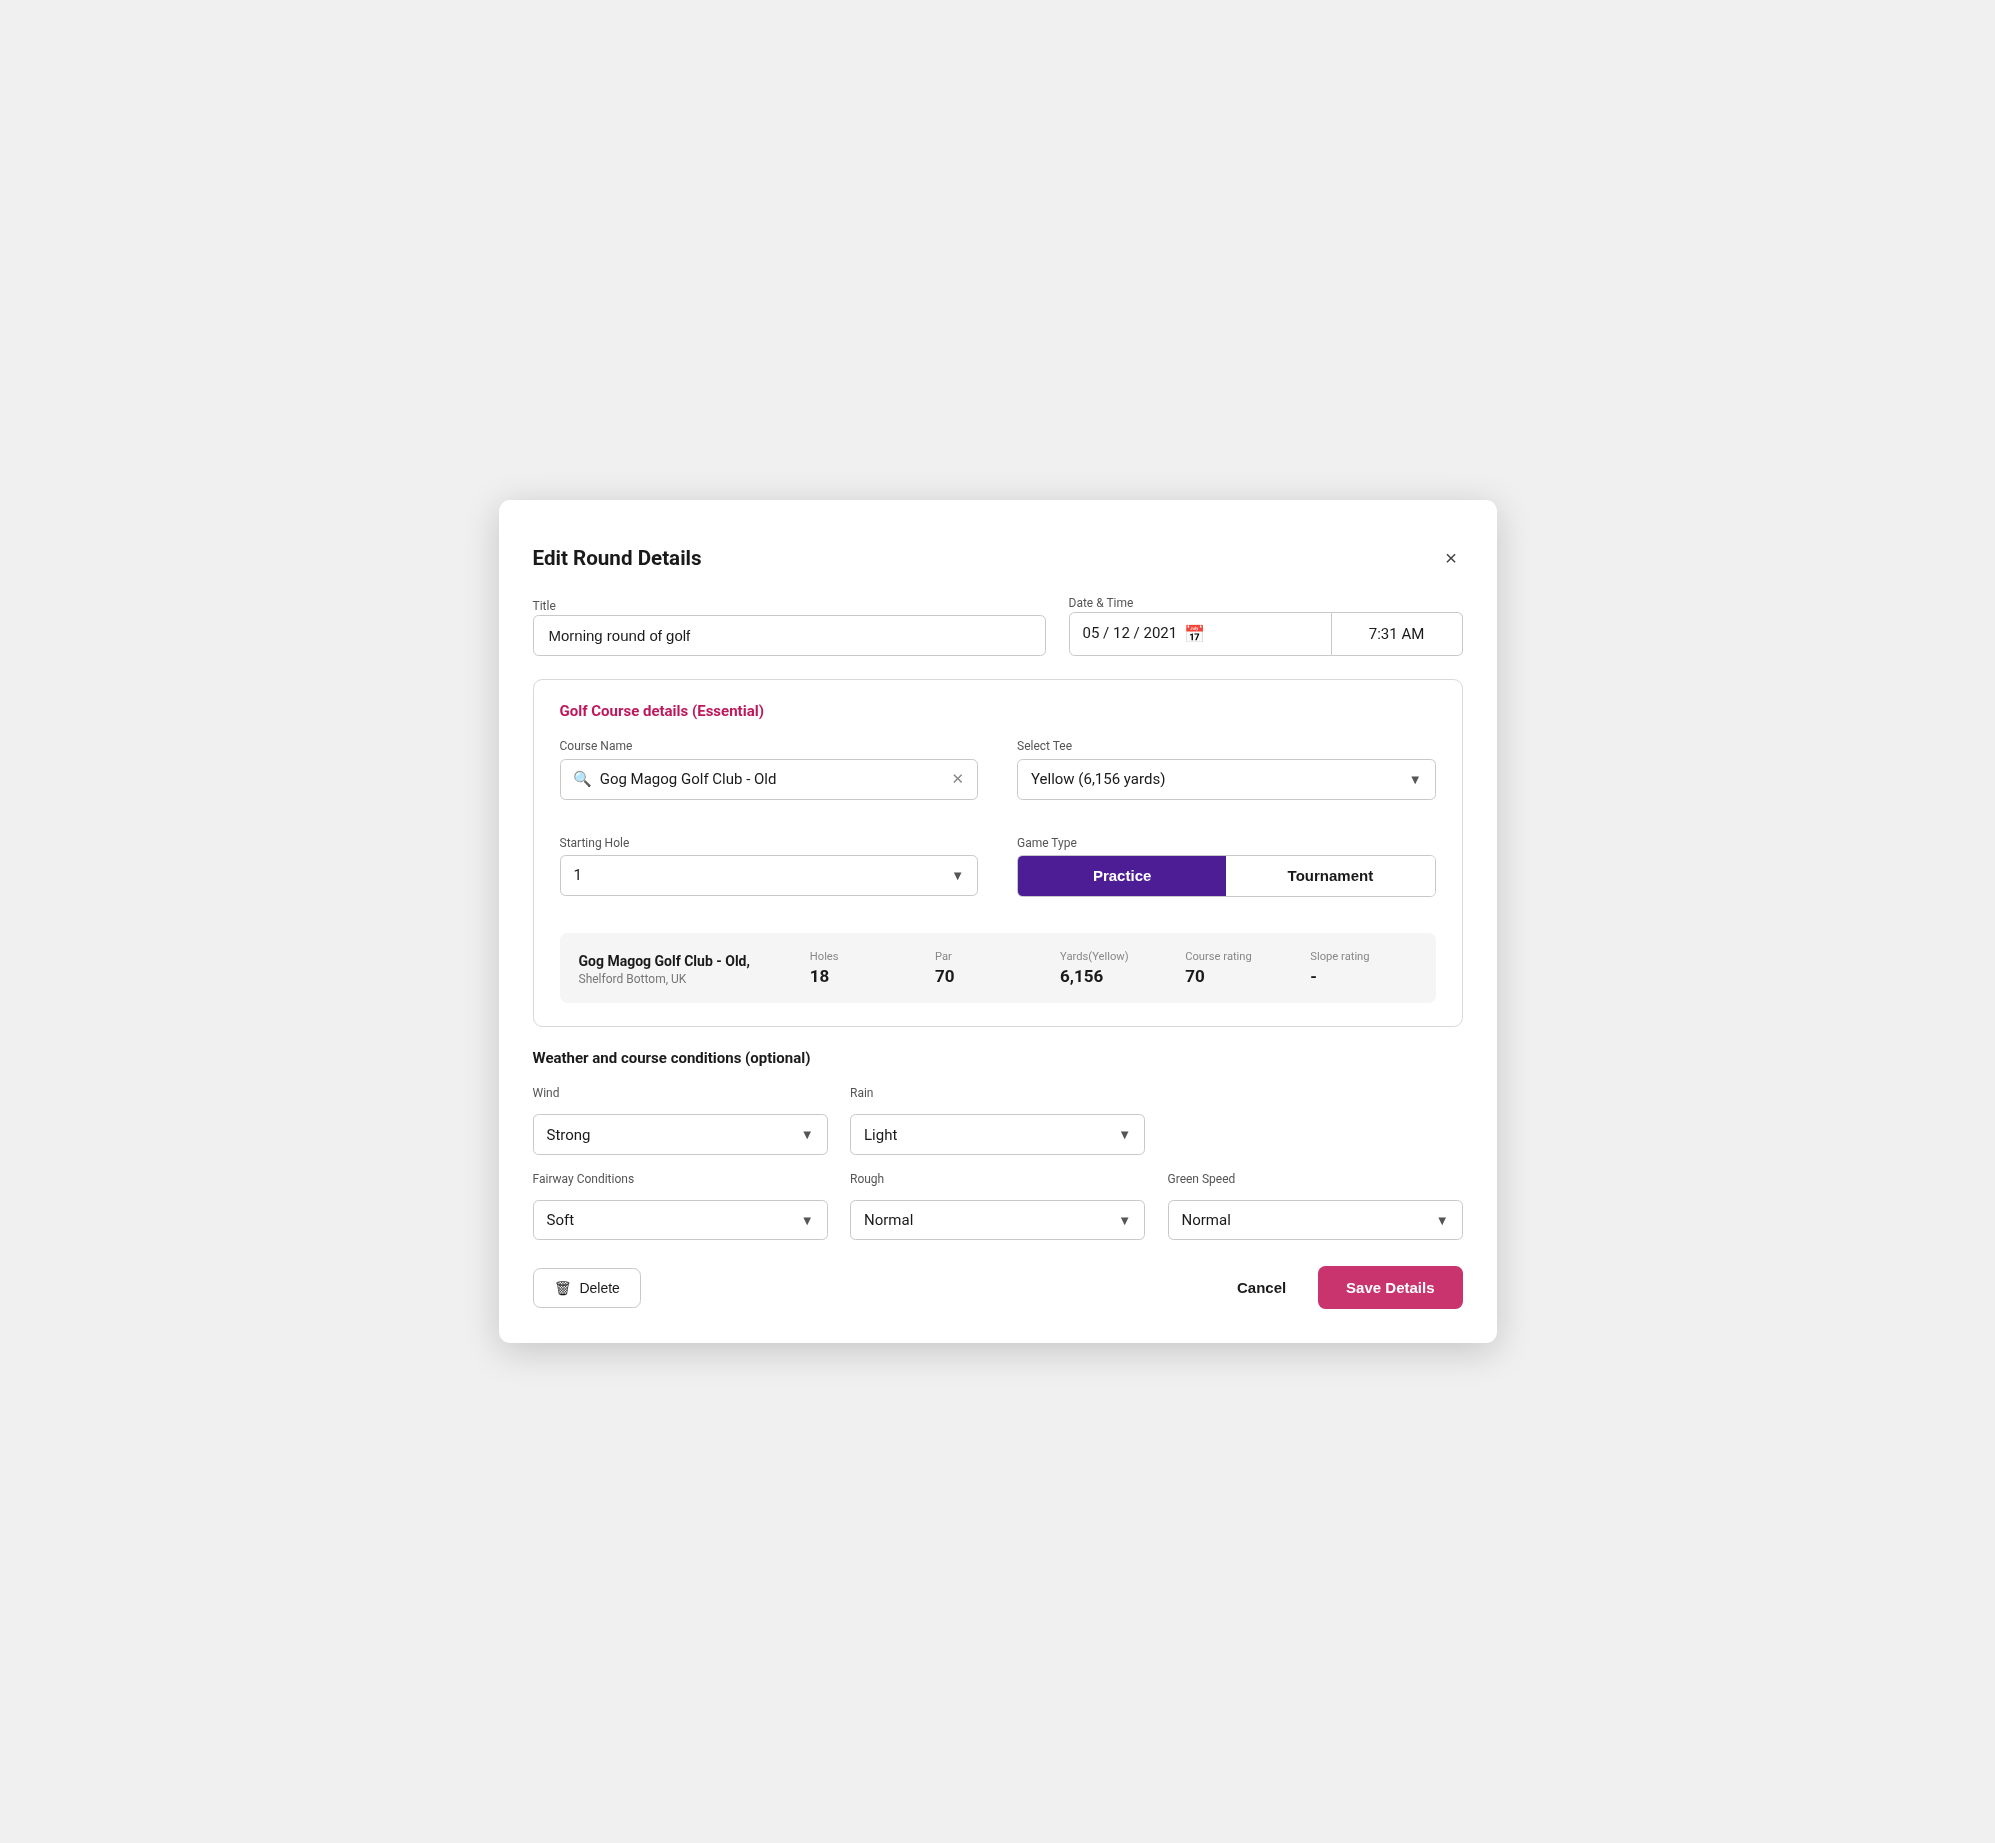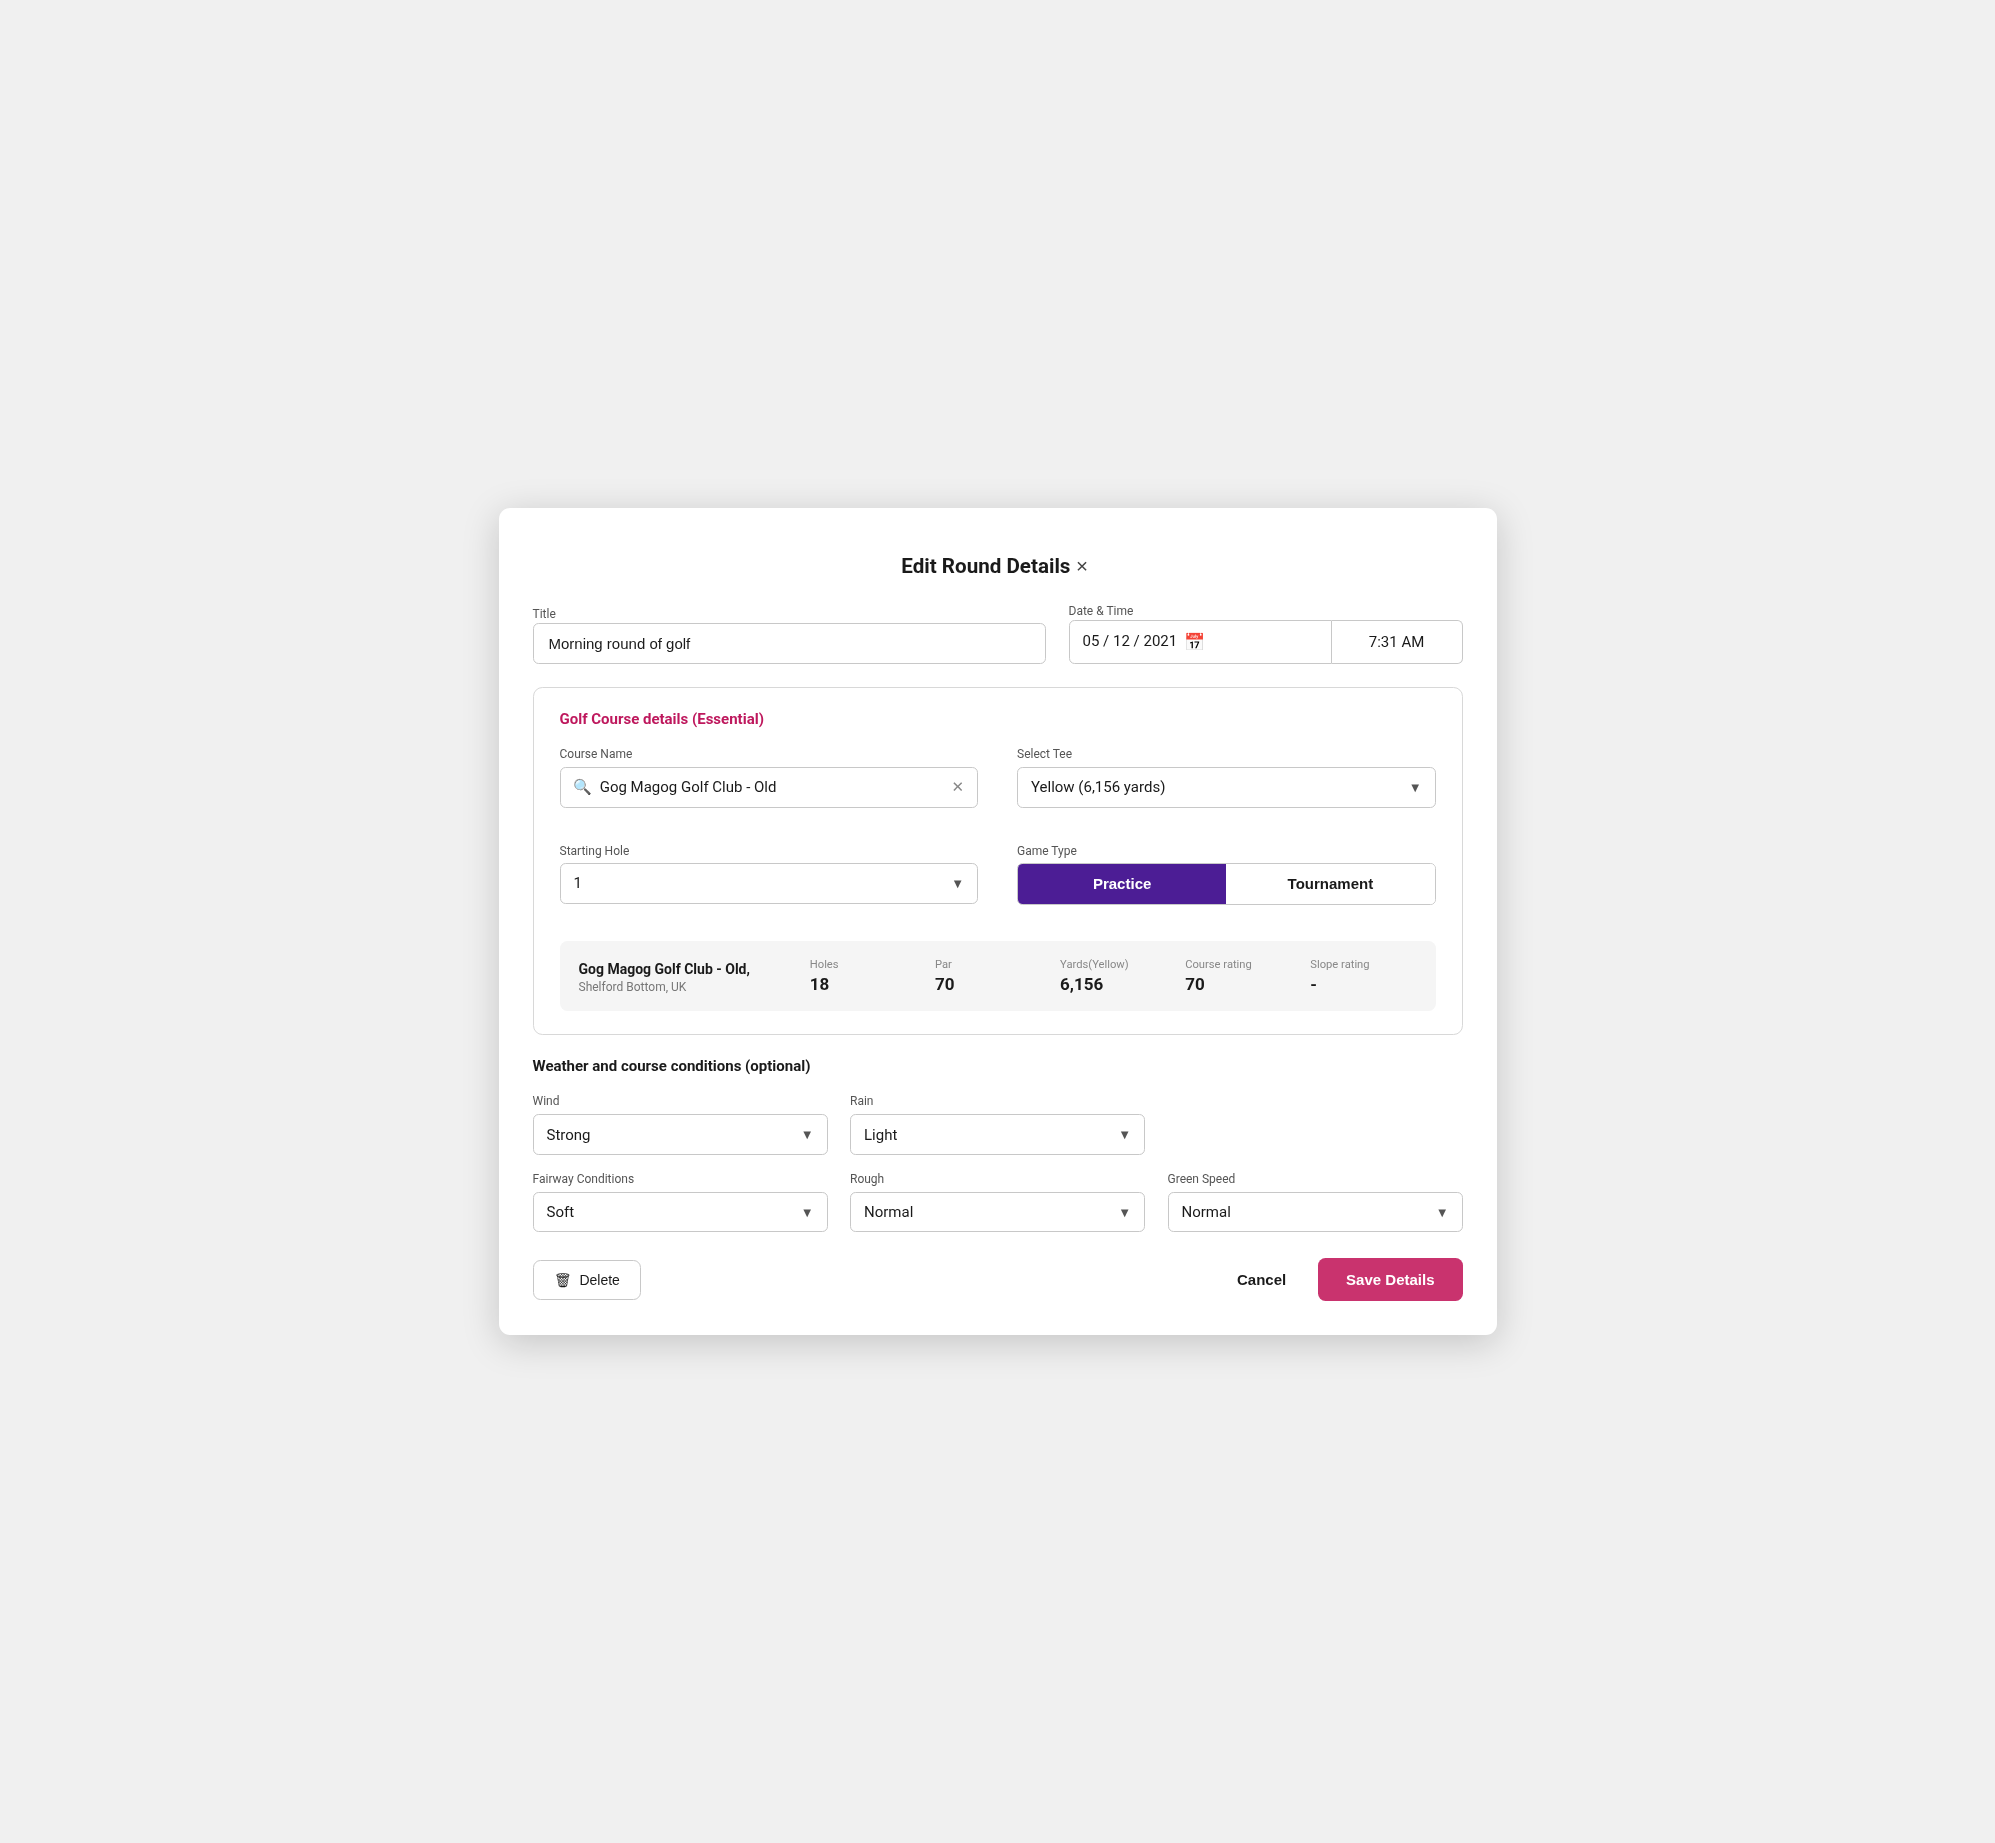--- a/index.html
+++ b/index.html
@@ -16,21 +16,21 @@
       background: #fff;
       border-radius: 11.2px;
       width: 998px;
       max-width: 100%;
       padding: 30px 34px 34px 34px;
       box-shadow: 0 7.5px 37px rgba(0,0,0,0.18);
       position: relative;
     }
     .modal-header {
       display: flex;
-      justify-content: center;
+      justify-content: space-between;
       align-items: center;
       margin-bottom: 26px;
       margin-top: 16px;
     }
     .modal-title {
       font-size: 20.6px;
       font-weight: 700;
       color: #1a1a1a;
     }
     .close-btn {
@@ -238,21 +238,21 @@
     }
     .weather-row {
       display: flex;
       gap: 22.5px;
       margin-bottom: 17px;
     }
     .weather-field {
       flex: 1;
       display: flex;
       flex-direction: column;
-      gap: 6px;
+      gap: 14px;
     }
     .footer-row {
       display: flex;
       justify-content: space-between;
       align-items: center;
       margin-top: 26px;
     }
     .delete-btn {
       display: flex;
       align-items: center;

